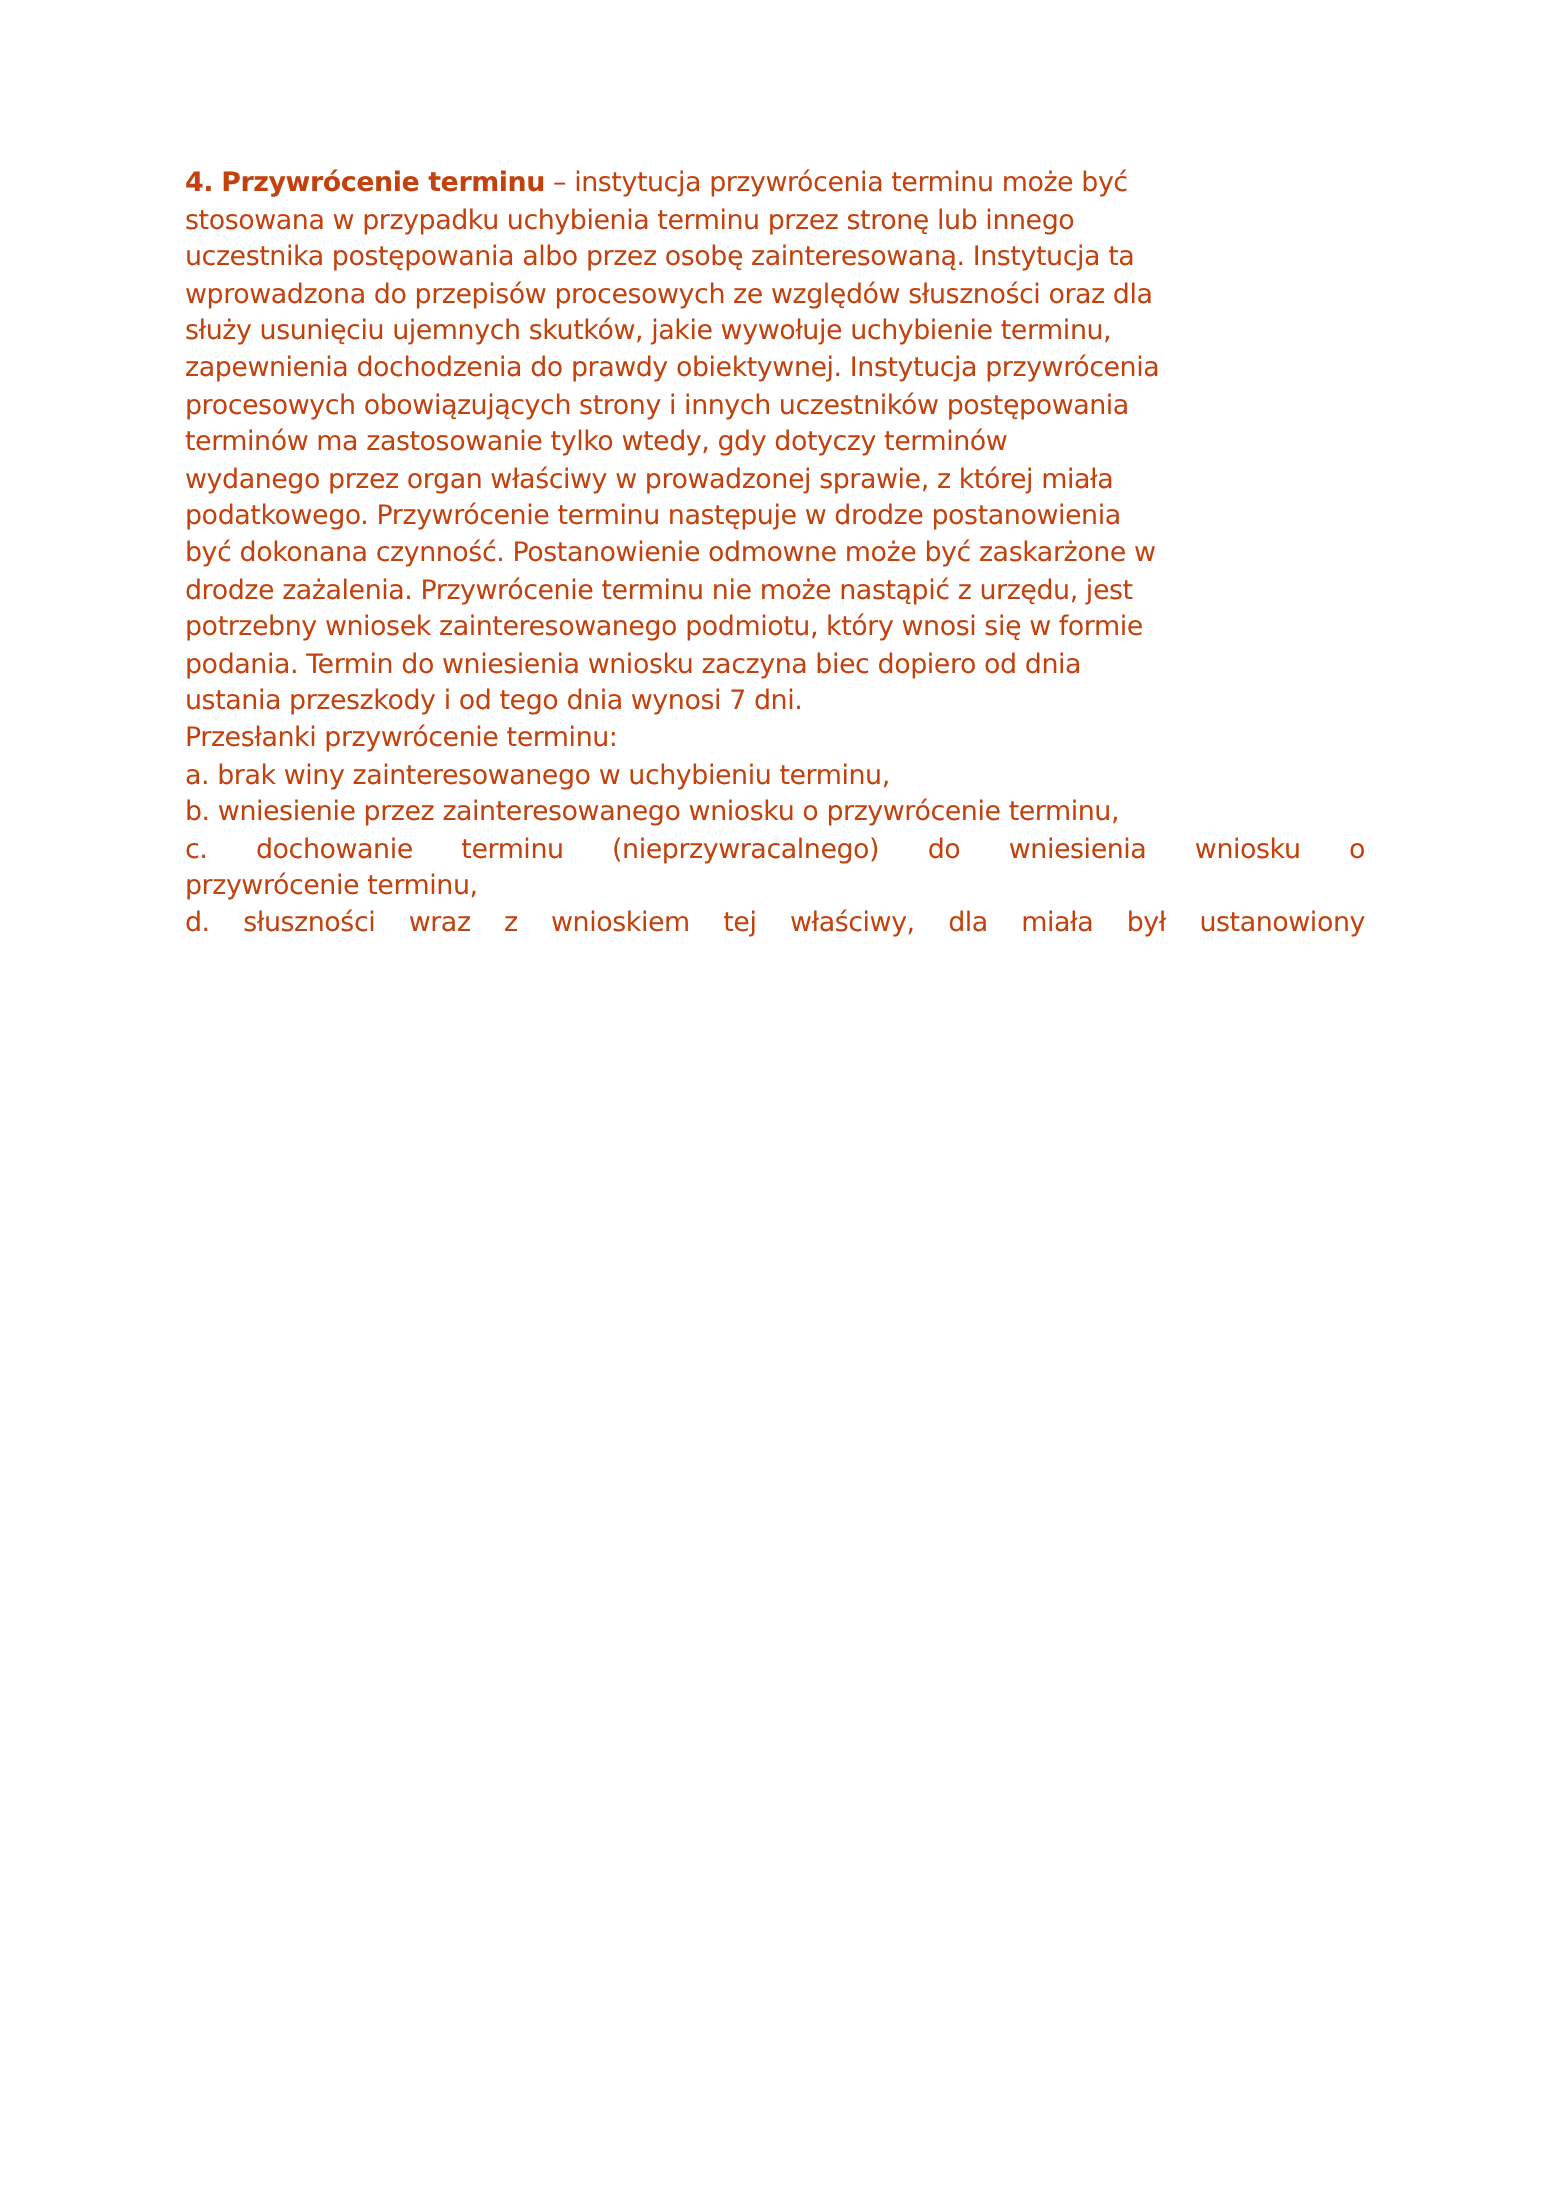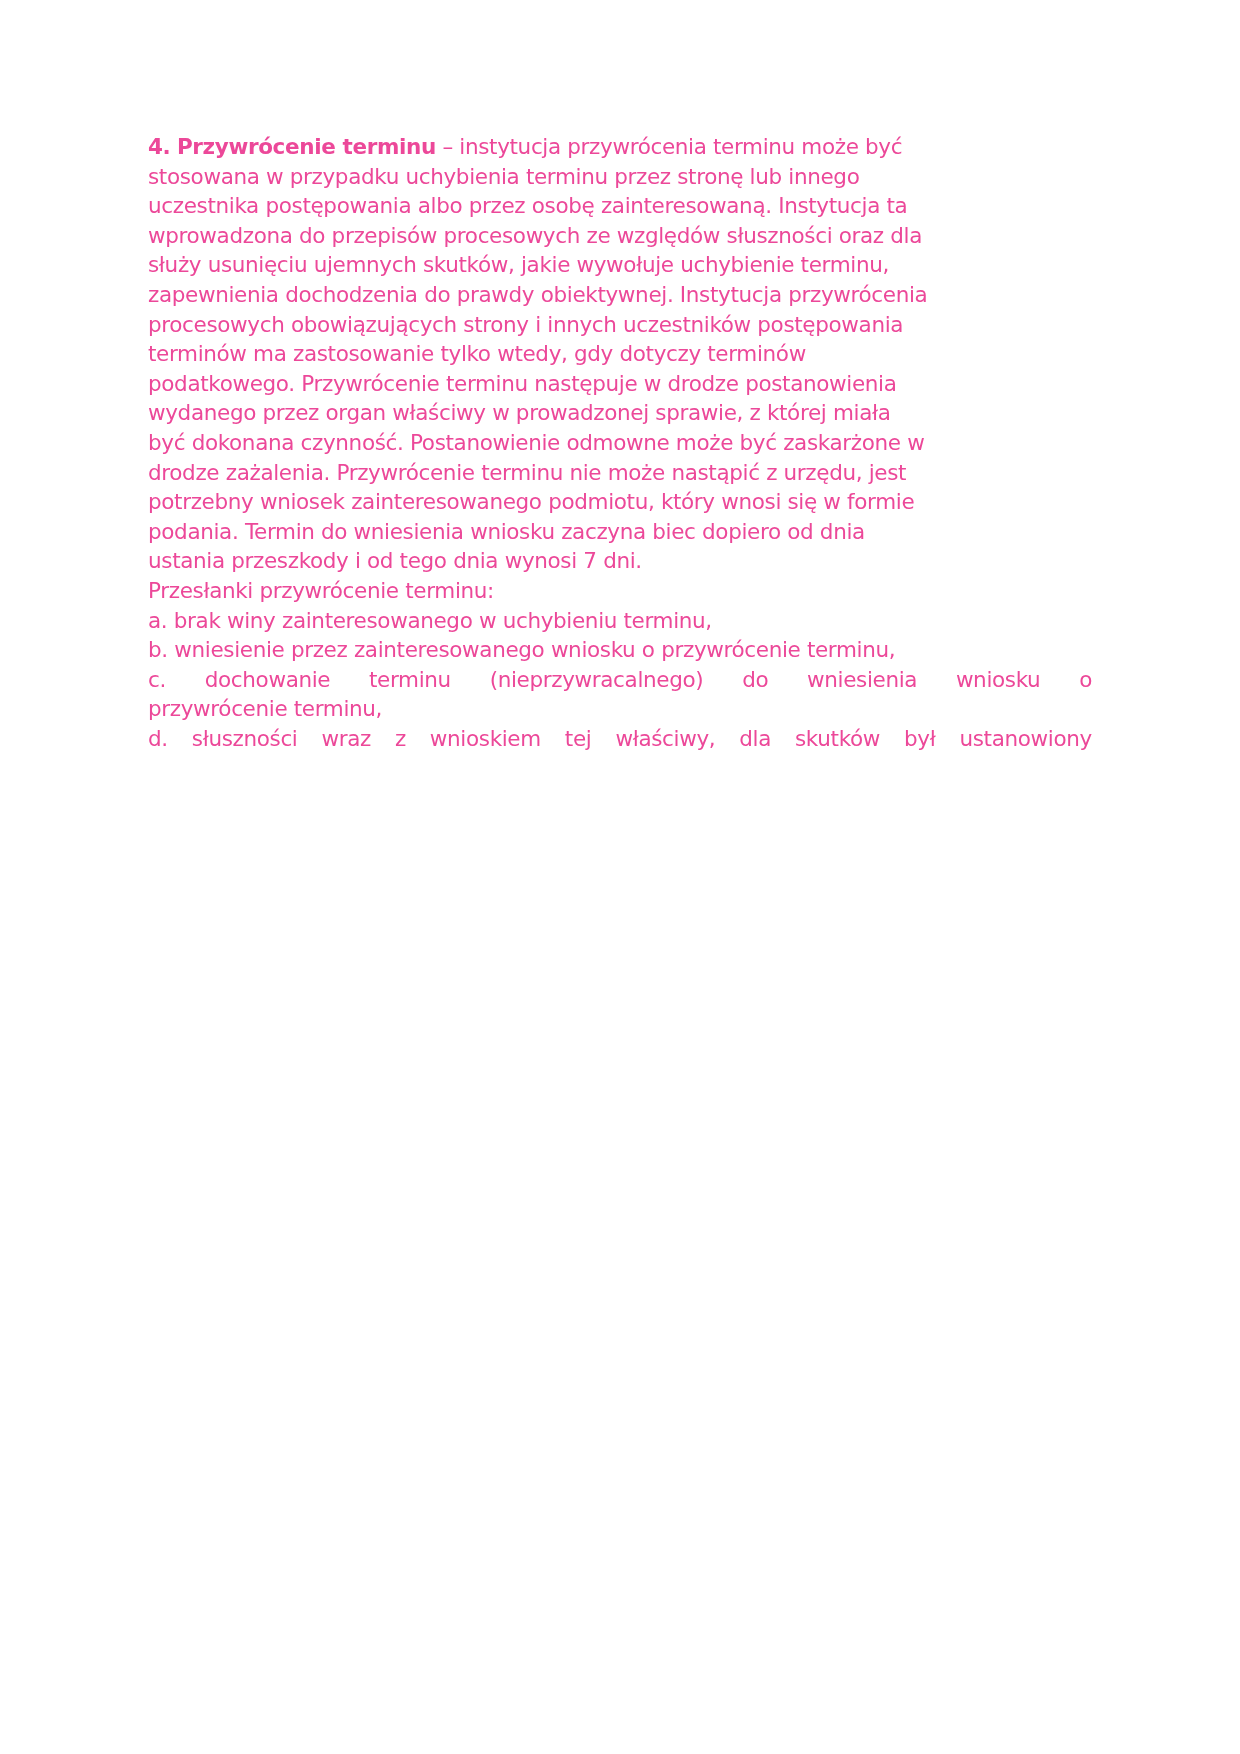--- a/index.html
+++ b/index.html
@@ -14,21 +14,21 @@
       overflow: hidden;
     }
     .page {
       position: absolute;
       left: 148px;
       top: 132px;
       width: 944px;
       font-family: "DejaVu Sans", sans-serif;
       font-size: 21.5px;
       line-height: 29.6px;
-      color: #ec4899;
+      color: #c2410c;
       letter-spacing: -0.35px;
     }
     .line {
       display: block;
       white-space: nowrap;
     }
     .justify {
       display: flex;
       justify-content: space-between;
       white-space: nowrap;
@@ -44,22 +44,22 @@
 
   <span class="line"><span class="bold">4.</span> <span class="bold">Przywrócenie terminu</span><span> – instytucja przywrócenia terminu może być</span></span>
 
   <span class="line">stosowana w przypadku uchybienia terminu przez stronę lub innego</span>
   <span class="line">uczestnika postępowania albo przez osobę zainteresowaną. Instytucja ta</span>
   <span class="line">wprowadzona do przepisów procesowych ze względów słuszności oraz dla</span>
   <span class="line">służy usunięciu ujemnych skutków, jakie wywołuje uchybienie terminu,</span>
   <span class="line">zapewnienia dochodzenia do prawdy obiektywnej. Instytucja przywrócenia</span>
   <span class="line">procesowych obowiązujących strony i innych uczestników postępowania</span>
   <span class="line">terminów ma zastosowanie tylko wtedy, gdy dotyczy terminów</span>
+  <span class="line">wydanego przez organ właściwy w prowadzonej sprawie, z której miała</span>
   <span class="line">podatkowego. Przywrócenie terminu następuje w drodze postanowienia</span>
-  <span class="line">wydanego przez organ właściwy w prowadzonej sprawie, z której miała</span>
   <span class="line">być dokonana czynność. Postanowienie odmowne może być zaskarżone w</span>
   <span class="line">drodze zażalenia. Przywrócenie terminu nie może nastąpić z urzędu, jest</span>
   <span class="line">potrzebny wniosek zainteresowanego podmiotu, który wnosi się w formie</span>
   <span class="line">podania. Termin do wniesienia wniosku zaczyna biec dopiero od dnia</span>
   <span class="line">ustania przeszkody i od tego dnia wynosi 7 dni.</span>
 
   <span class="line">Przesłanki przywrócenie terminu:</span>
 
   <span class="line">a. brak winy zainteresowanego w uchybieniu terminu,</span>
   <span class="line">b. wniesienie przez zainteresowanego wniosku o przywrócenie terminu,</span>
@@ -78,18 +78,18 @@
 
   <span class="justify">
     <span>d.</span>
     <span>słuszności</span>
     <span>wraz</span>
     <span>z</span>
     <span>wnioskiem</span>
     <span>tej</span>
     <span>właściwy,</span>
     <span>dla</span>
-    <span>skutków</span>
+    <span>miała</span>
     <span>był</span>
     <span>ustanowiony</span>
   </span>
 
 </div>
 
 </body></html>

